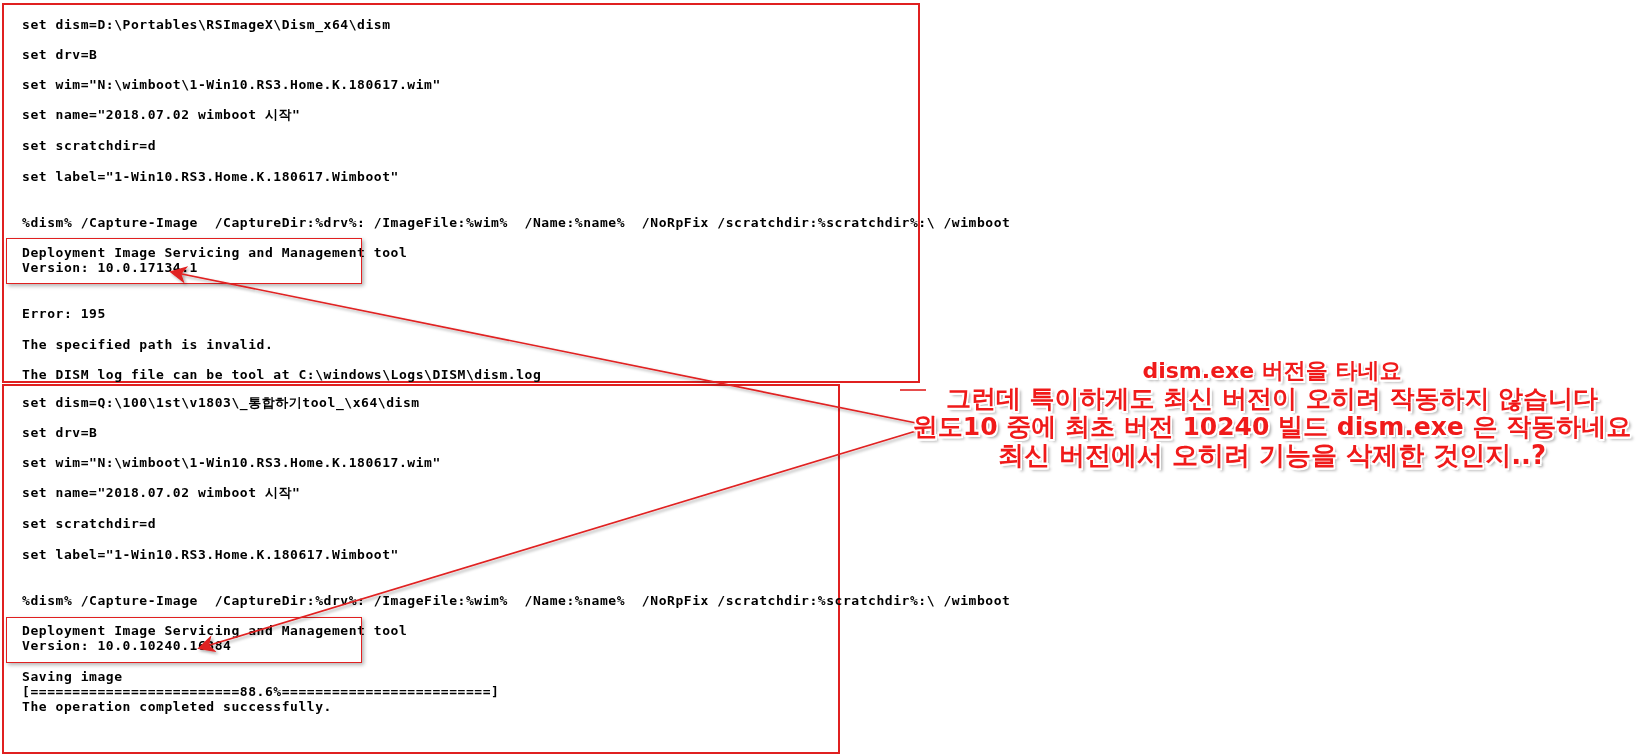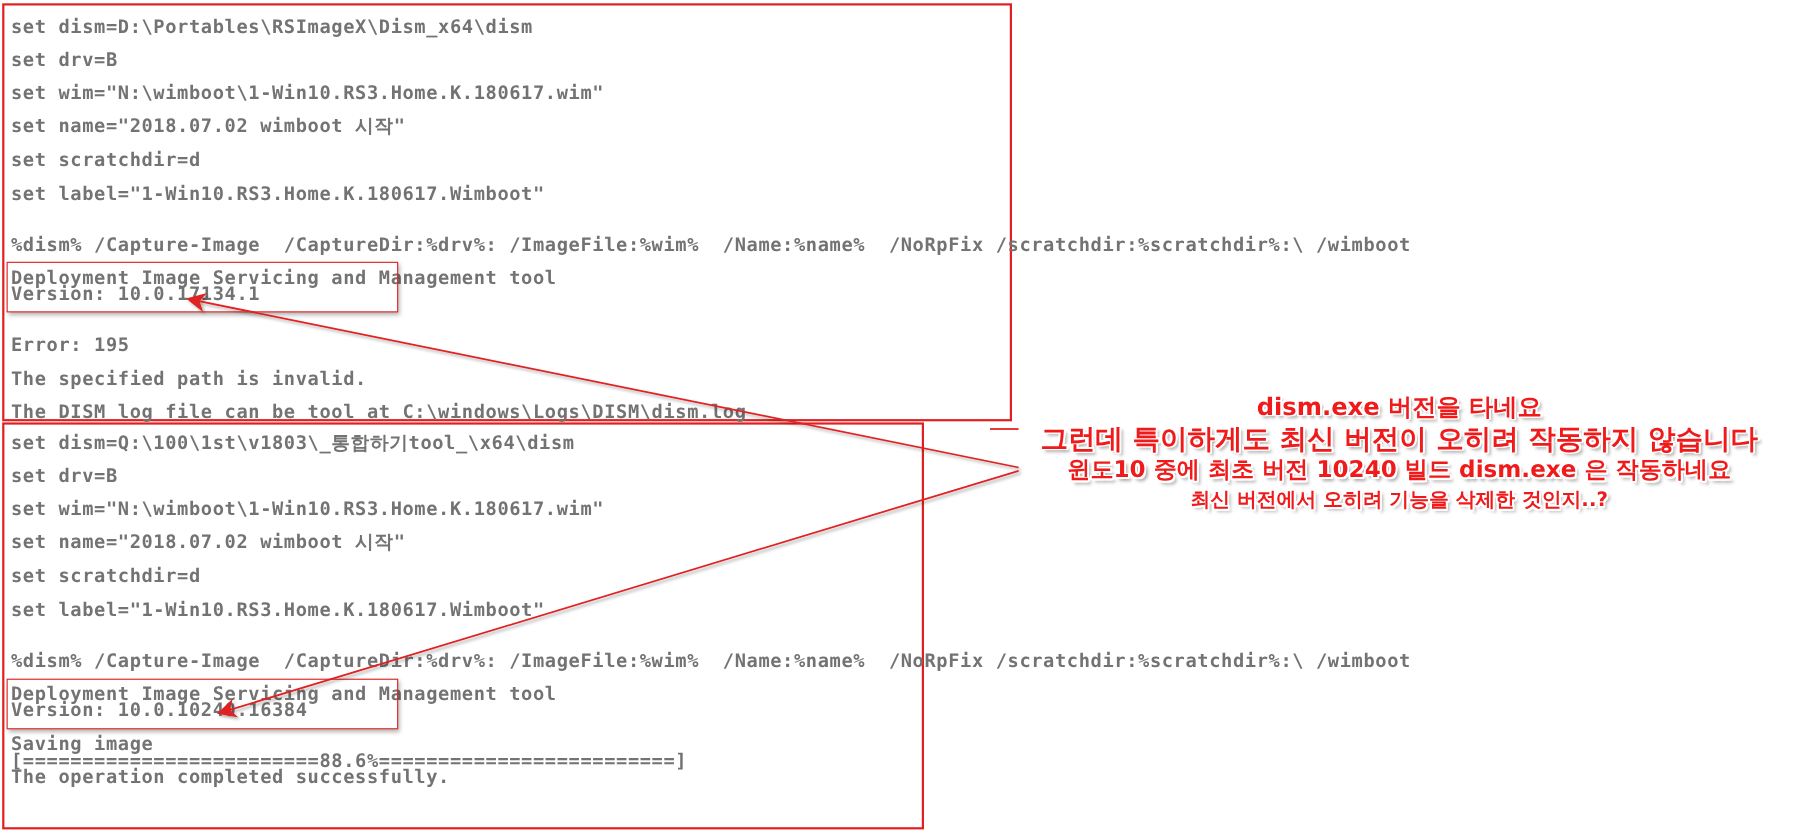--- a/index.html
+++ b/index.html
@@ -37,25 +37,25 @@
   }
   #console-2 {
     left: 2px;
     top: 384px;
     width: 838px;
     height: 370px;
   }
 
   .console-line {
     position: absolute;
-    left: 6px;
+    left: 18px;
     white-space: pre;
-    color: #737373;
+    color: #000000;
     font-family: "DejaVu Sans Mono", monospace;
-    font-size: 17px;
+    font-size: 13px;
     font-weight: bold;
     letter-spacing: 0.55px;
     line-height: 14px;
   }
 
   
   .hl-box {
     position: absolute;
     border: 1.6px solid #e02020;
     box-sizing: border-box;
@@ -93,22 +93,22 @@
       -1.6px  1.6px 0 #ffffff,
        1.6px  1.6px 0 #ffffff,
       -1.6px  0    0 #ffffff,
        1.6px  0    0 #ffffff,
        0     -1.6px 0 #ffffff,
        0      1.6px 0 #ffffff,
        3px 3px 3px rgba(0,0,0,0.35);
   }
   .anno-line-1 { font-size: 22px; line-height: 26px; margin-bottom: 1px; }
   .anno-line-2 { font-size: 25px; line-height: 28px; }
-  .anno-line-3 { font-size: 21px; line-height: 28px; }
-  .anno-line-4 { font-size: 18px; line-height: 28px; text-align: center; }
+  .anno-line-3 { font-size: 25px; line-height: 28px; }
+  .anno-line-4 { font-size: 26px; line-height: 28px; text-align: center; }
   .mono-em {
     font-family: "DejaVu Sans", sans-serif;
     font-weight: bold;
   }
 </style>
 </head>
 <body>
 
 <div id="root">
 

